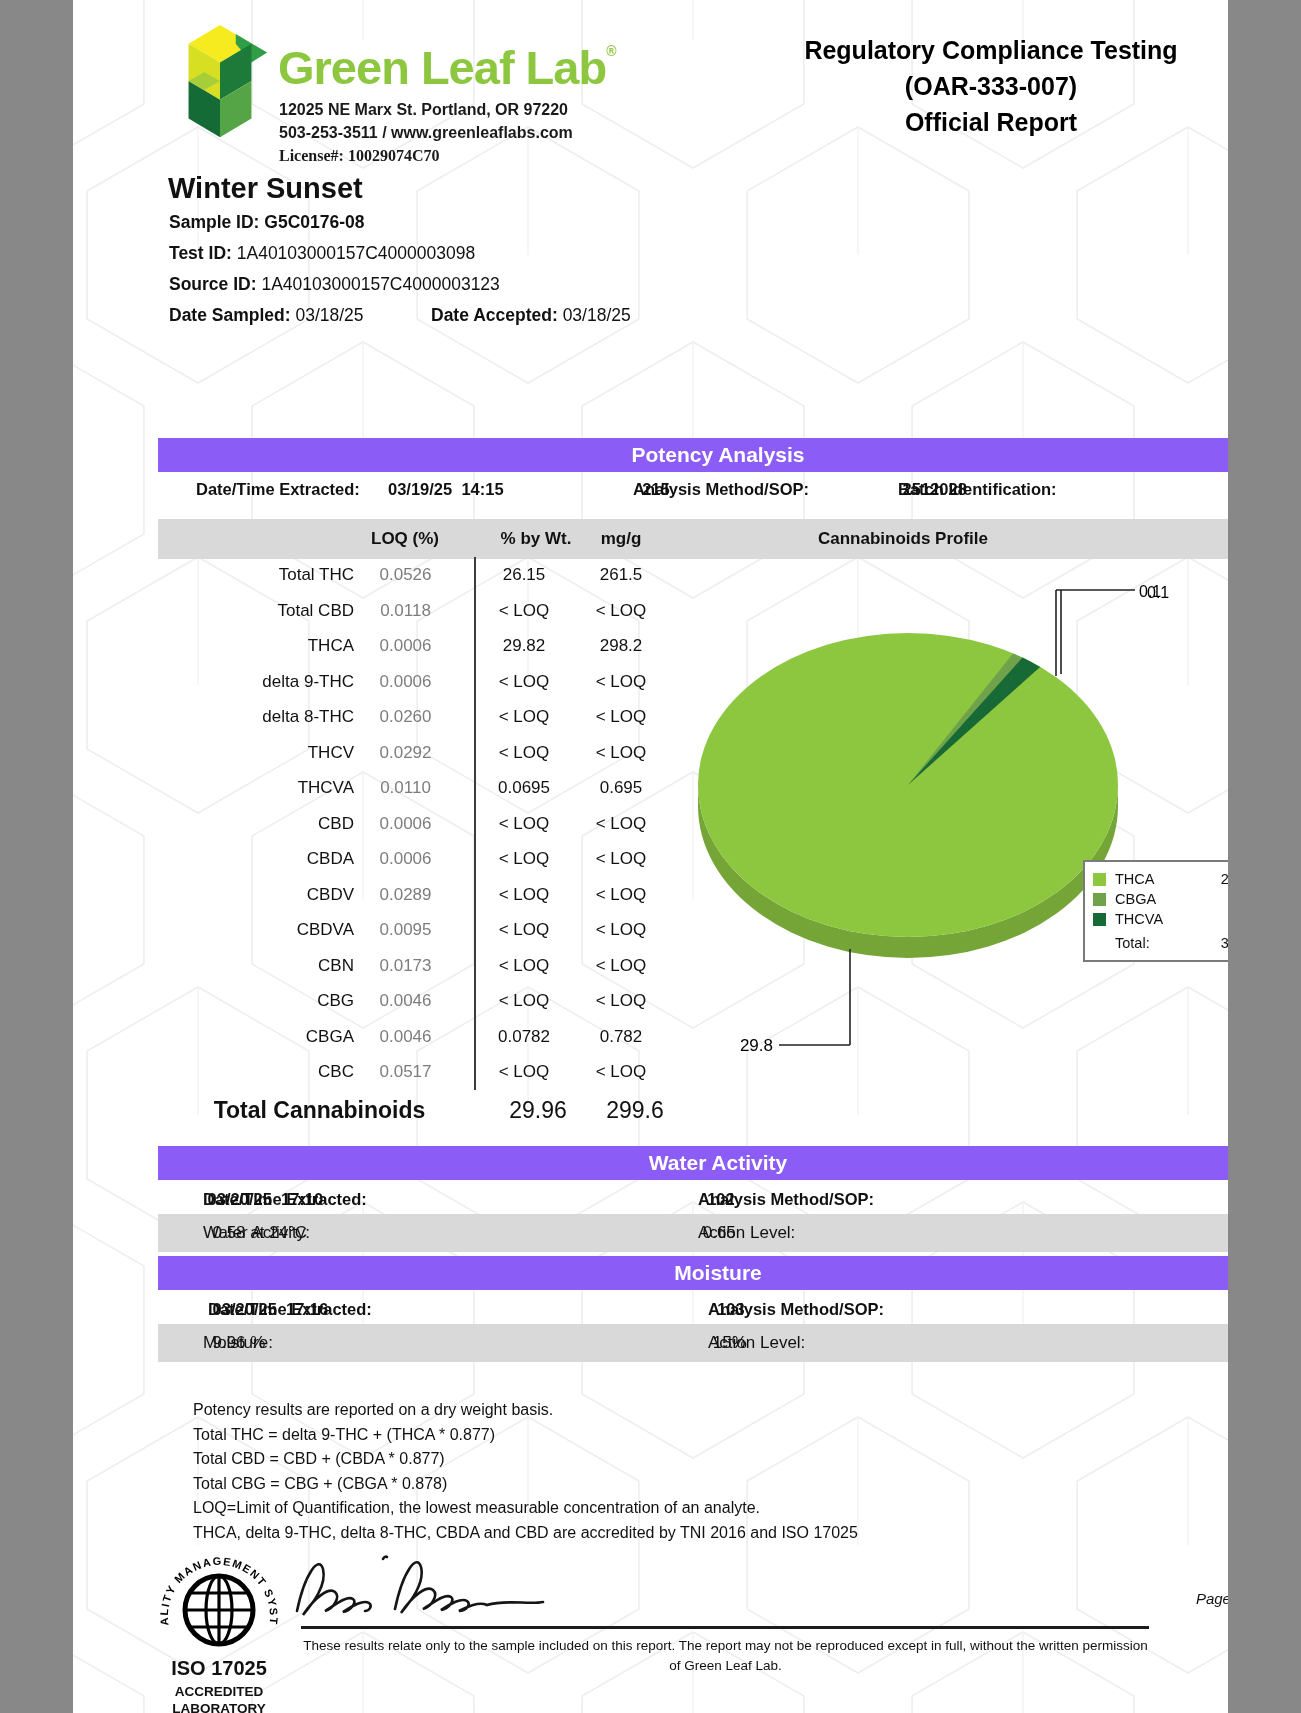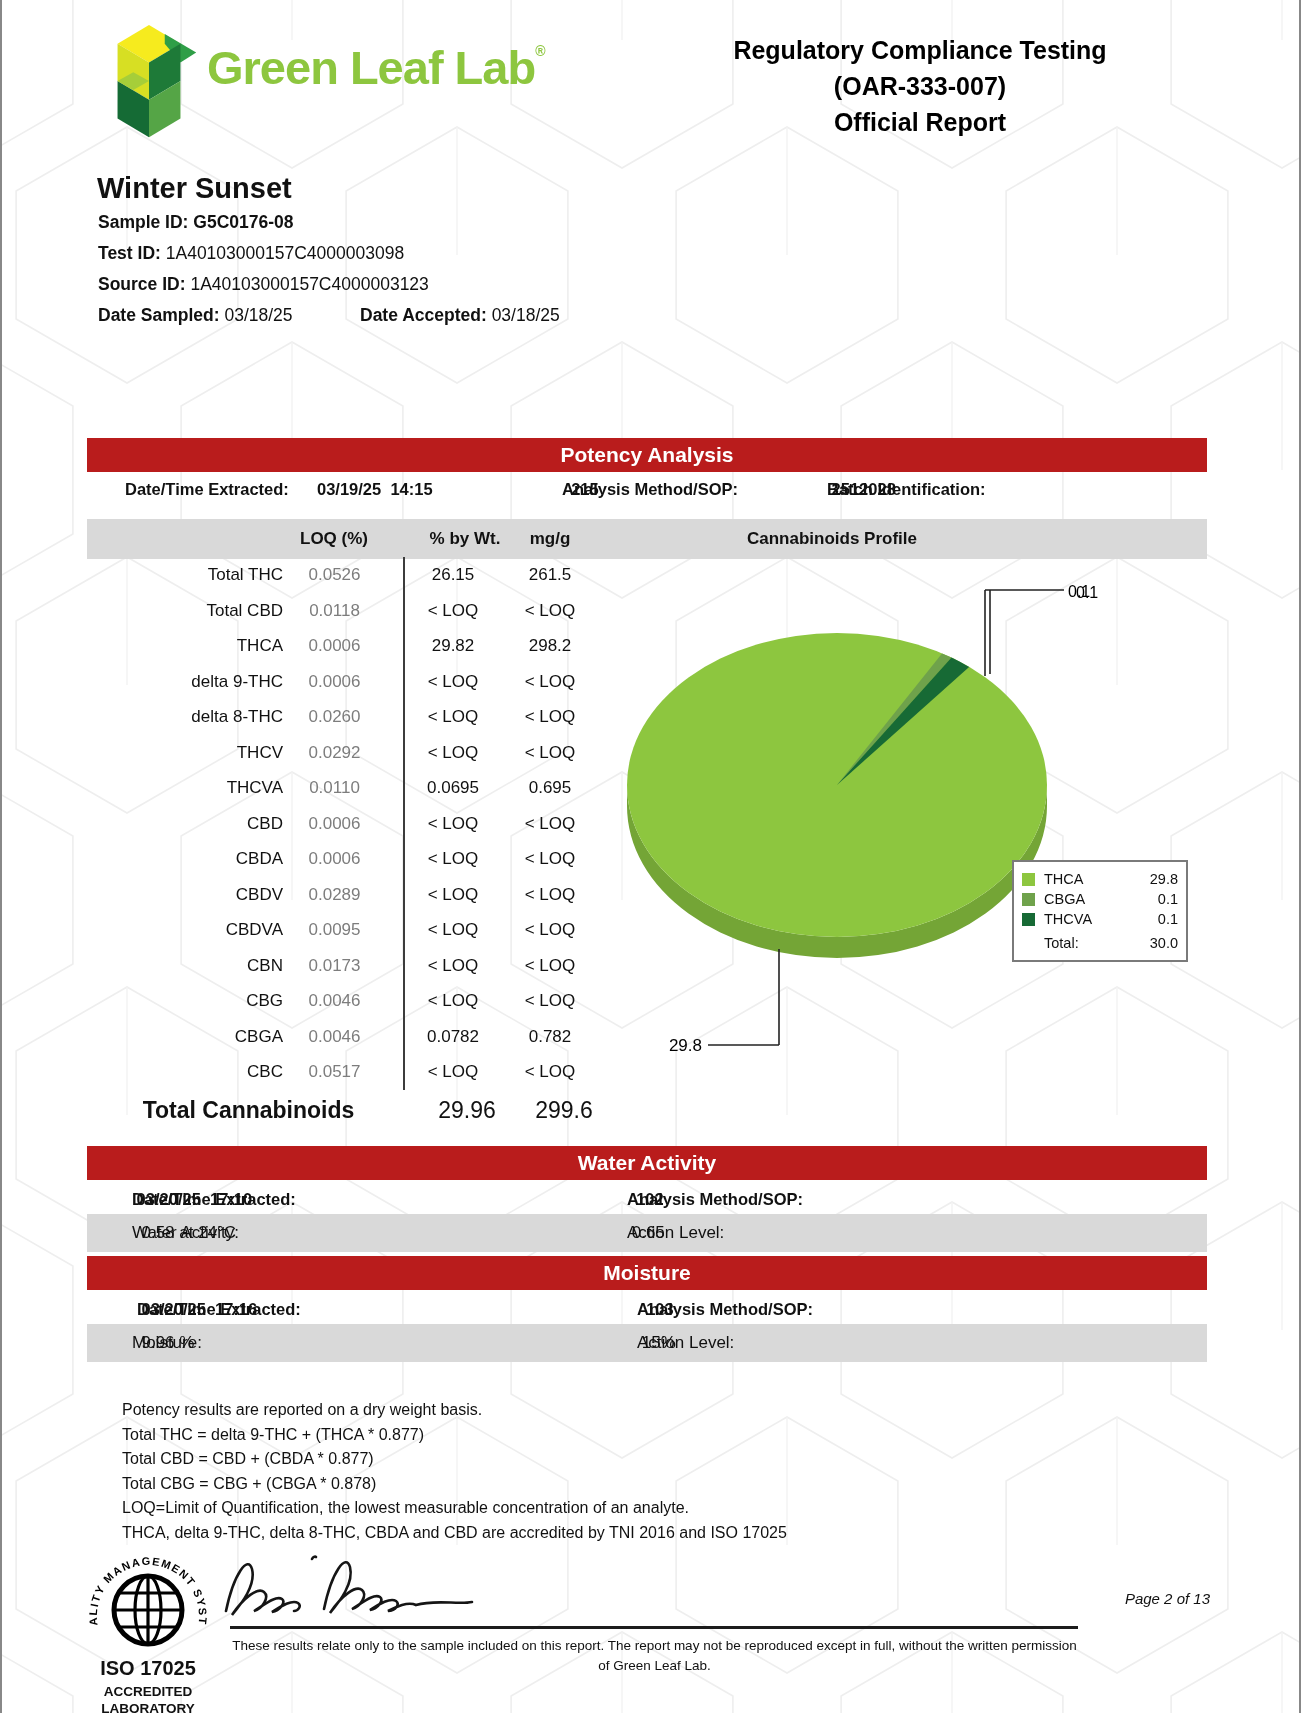--- a/index.html
+++ b/index.html
@@ -1,32 +1,32 @@
 <!DOCTYPE html>
 <html><head>
 <meta charset="utf-8">
 <style>
   html,body{margin:0;padding:0;background:#888;}
-  .page{position:relative;width:1297px;height:1713px;background:#fff;margin:0 auto;
+  .page{position:relative;width:1155px;height:1713px;background:#fff;margin:0 auto;
         font-family:"Liberation Sans","DejaVu Sans",sans-serif;color:#111;overflow:hidden;}
   .abs{position:absolute;}
   
   #wm{position:absolute;left:0;top:0;z-index:0;}
   
   .brand{font-size:47px;font-weight:bold;letter-spacing:-1px;}
   .brand sup{font-size:14px;vertical-align:28px;}
   .addr{font-size:16px;font-weight:bold;color:#1a1a1a;line-height:23px;}
   .license{font-family:"Liberation Serif","DejaVu Serif",serif;font-size:16px;font-weight:bold;}
   .rtitle{width:560px;text-align:center;font-size:25px;font-weight:bold;line-height:36px;color:#000;}
   
   .sname{font-size:29px;font-weight:bold;}
   .sline{font-size:17.5px;}
   .sline b{font-weight:bold;}
   
-  .secbar{left:85px;width:1120px;height:34px;background:#b91c1c;color:#fff;text-align:center;
+  .secbar{left:85px;width:1120px;height:34px;background:#8b5cf6;color:#fff;text-align:center;
           font-size:21px;font-weight:bold;line-height:34px;z-index:2;}
   .metaline{left:85px;width:1120px;height:26px;font-size:16.5px;font-weight:bold;z-index:2;}
   .metaline span{position:absolute;white-space:pre;}
   .grayrow{left:85px;width:1120px;background:#d9d9d9;z-index:2;}
   .grayrow span{position:absolute;font-size:17px;white-space:pre;}
   
   .colhdr{left:85px;top:519px;width:1120px;height:40px;background:#d9d9d9;z-index:2;
           font-size:17px;font-weight:bold;line-height:40px;}
   .colhdr span{position:absolute;transform:translateX(-50%);white-space:nowrap;}
   #ptable{left:85px;top:557px;width:512px;z-index:2;font-size:17px;}
@@ -177,20 +177,25 @@
   <svg class="abs" style="left:88px;top:22px;z-index:2" width="118" height="130" viewBox="0 0 120 130">
     <polygon points="60,2 92,21 60,40 28,21" fill="#f6eb1e"></polygon>
     <polygon points="76,11 108,30 92,40 76,21" fill="#2f9e47"></polygon>
     <polygon points="92,21 92,59 60,78 60,40" fill="#1e7a38"></polygon>
     <polygon points="28,21 28,59 60,78 60,40" fill="#d7df23"></polygon>
     <polygon points="28,59 28,97 60,116 60,78" fill="#156b35"></polygon>
     <polygon points="92,59 92,97 60,116 60,78" fill="#55a546"></polygon>
     <polygon points="28,59 44,50 60,59 44,68" fill="#a6ce39"></polygon>
   </svg>
   <div class="abs brand" style="left: 205px; top: 40px; z-index: 2; color: rgb(141, 198, 63);"><span>Green Leaf Lab</span><sup>®</sup></div>
+  <div class="abs addr" style="left:206px;top:98px;z-index:2">
+    <div>12025 NE Marx St. Portland, OR 97220</div>
+    <div>503-253-3511 / www.greenleaflabs.com</div>
+    <div class="license">License#: 10029074C70</div>
+  </div>
   <div class="abs rtitle" style="left:638px;top:32px;z-index:2">
     <div>Regulatory Compliance Testing</div>
     <div>(OAR-333-007)</div>
     <div>Official Report</div>
   </div>
 
   <div class="abs sname" style="left:95px;top:172px;z-index:2">Winter Sunset</div>
   <div class="abs sline" style="left:96px;top:212px;z-index:2"><b>Sample ID:</b> <b>G5C0176-08</b></div>
   <div class="abs sline" style="left:96px;top:243px;z-index:2"><b>Test ID:</b> <span>1A40103000157C4000003098</span></div>
   <div class="abs sline" style="left:96px;top:274px;z-index:2"><b>Source ID:</b> <span>1A40103000157C4000003123</span></div>

